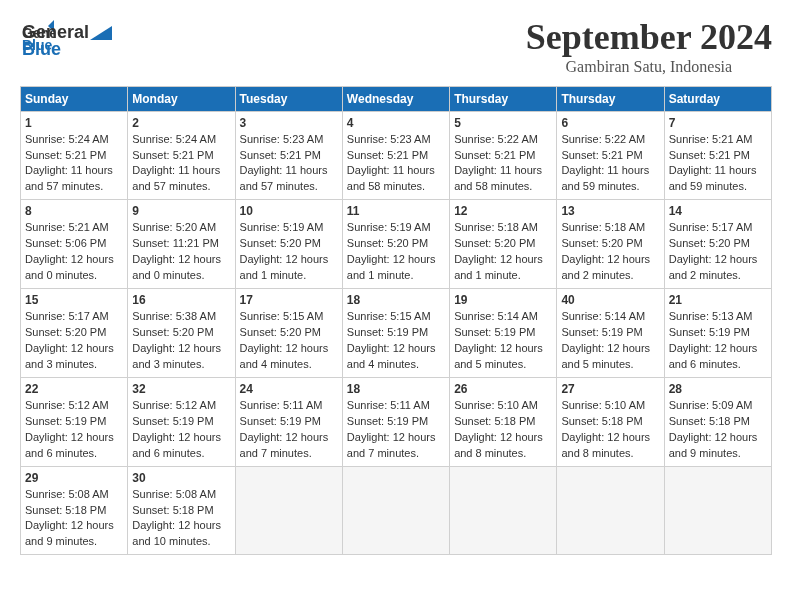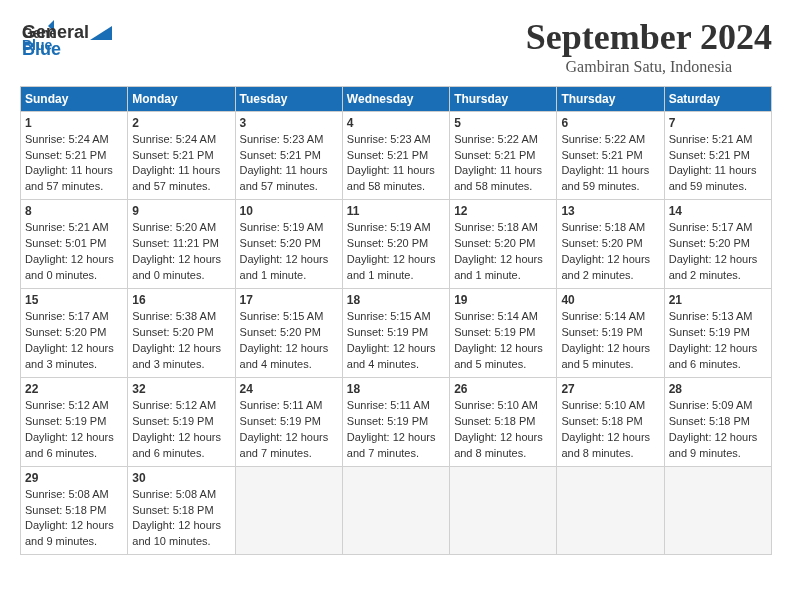--- a/index.html
+++ b/index.html
@@ -174,21 +174,21 @@
             <div class="day-info">Sunrise: 5:21 AM
 Sunset: 5:21 PM
 Daylight: 11 hours
 and 59 minutes.</div>
           </td>
         </tr>
         <tr>
           <td>
             <span class="day-number">8</span>
             <div class="day-info">Sunrise: 5:21 AM
-Sunset: 5:01 PM
+Sunset: 5:06 PM
 Daylight: 12 hours
 and 0 minutes.</div>
           </td>
           <td>
             <span class="day-number">9</span>
             <div class="day-info">Sunrise: 5:20 AM
 Sunset: 11:21 PM
 Daylight: 12 hours
 and 0 minutes.</div>
           </td>

